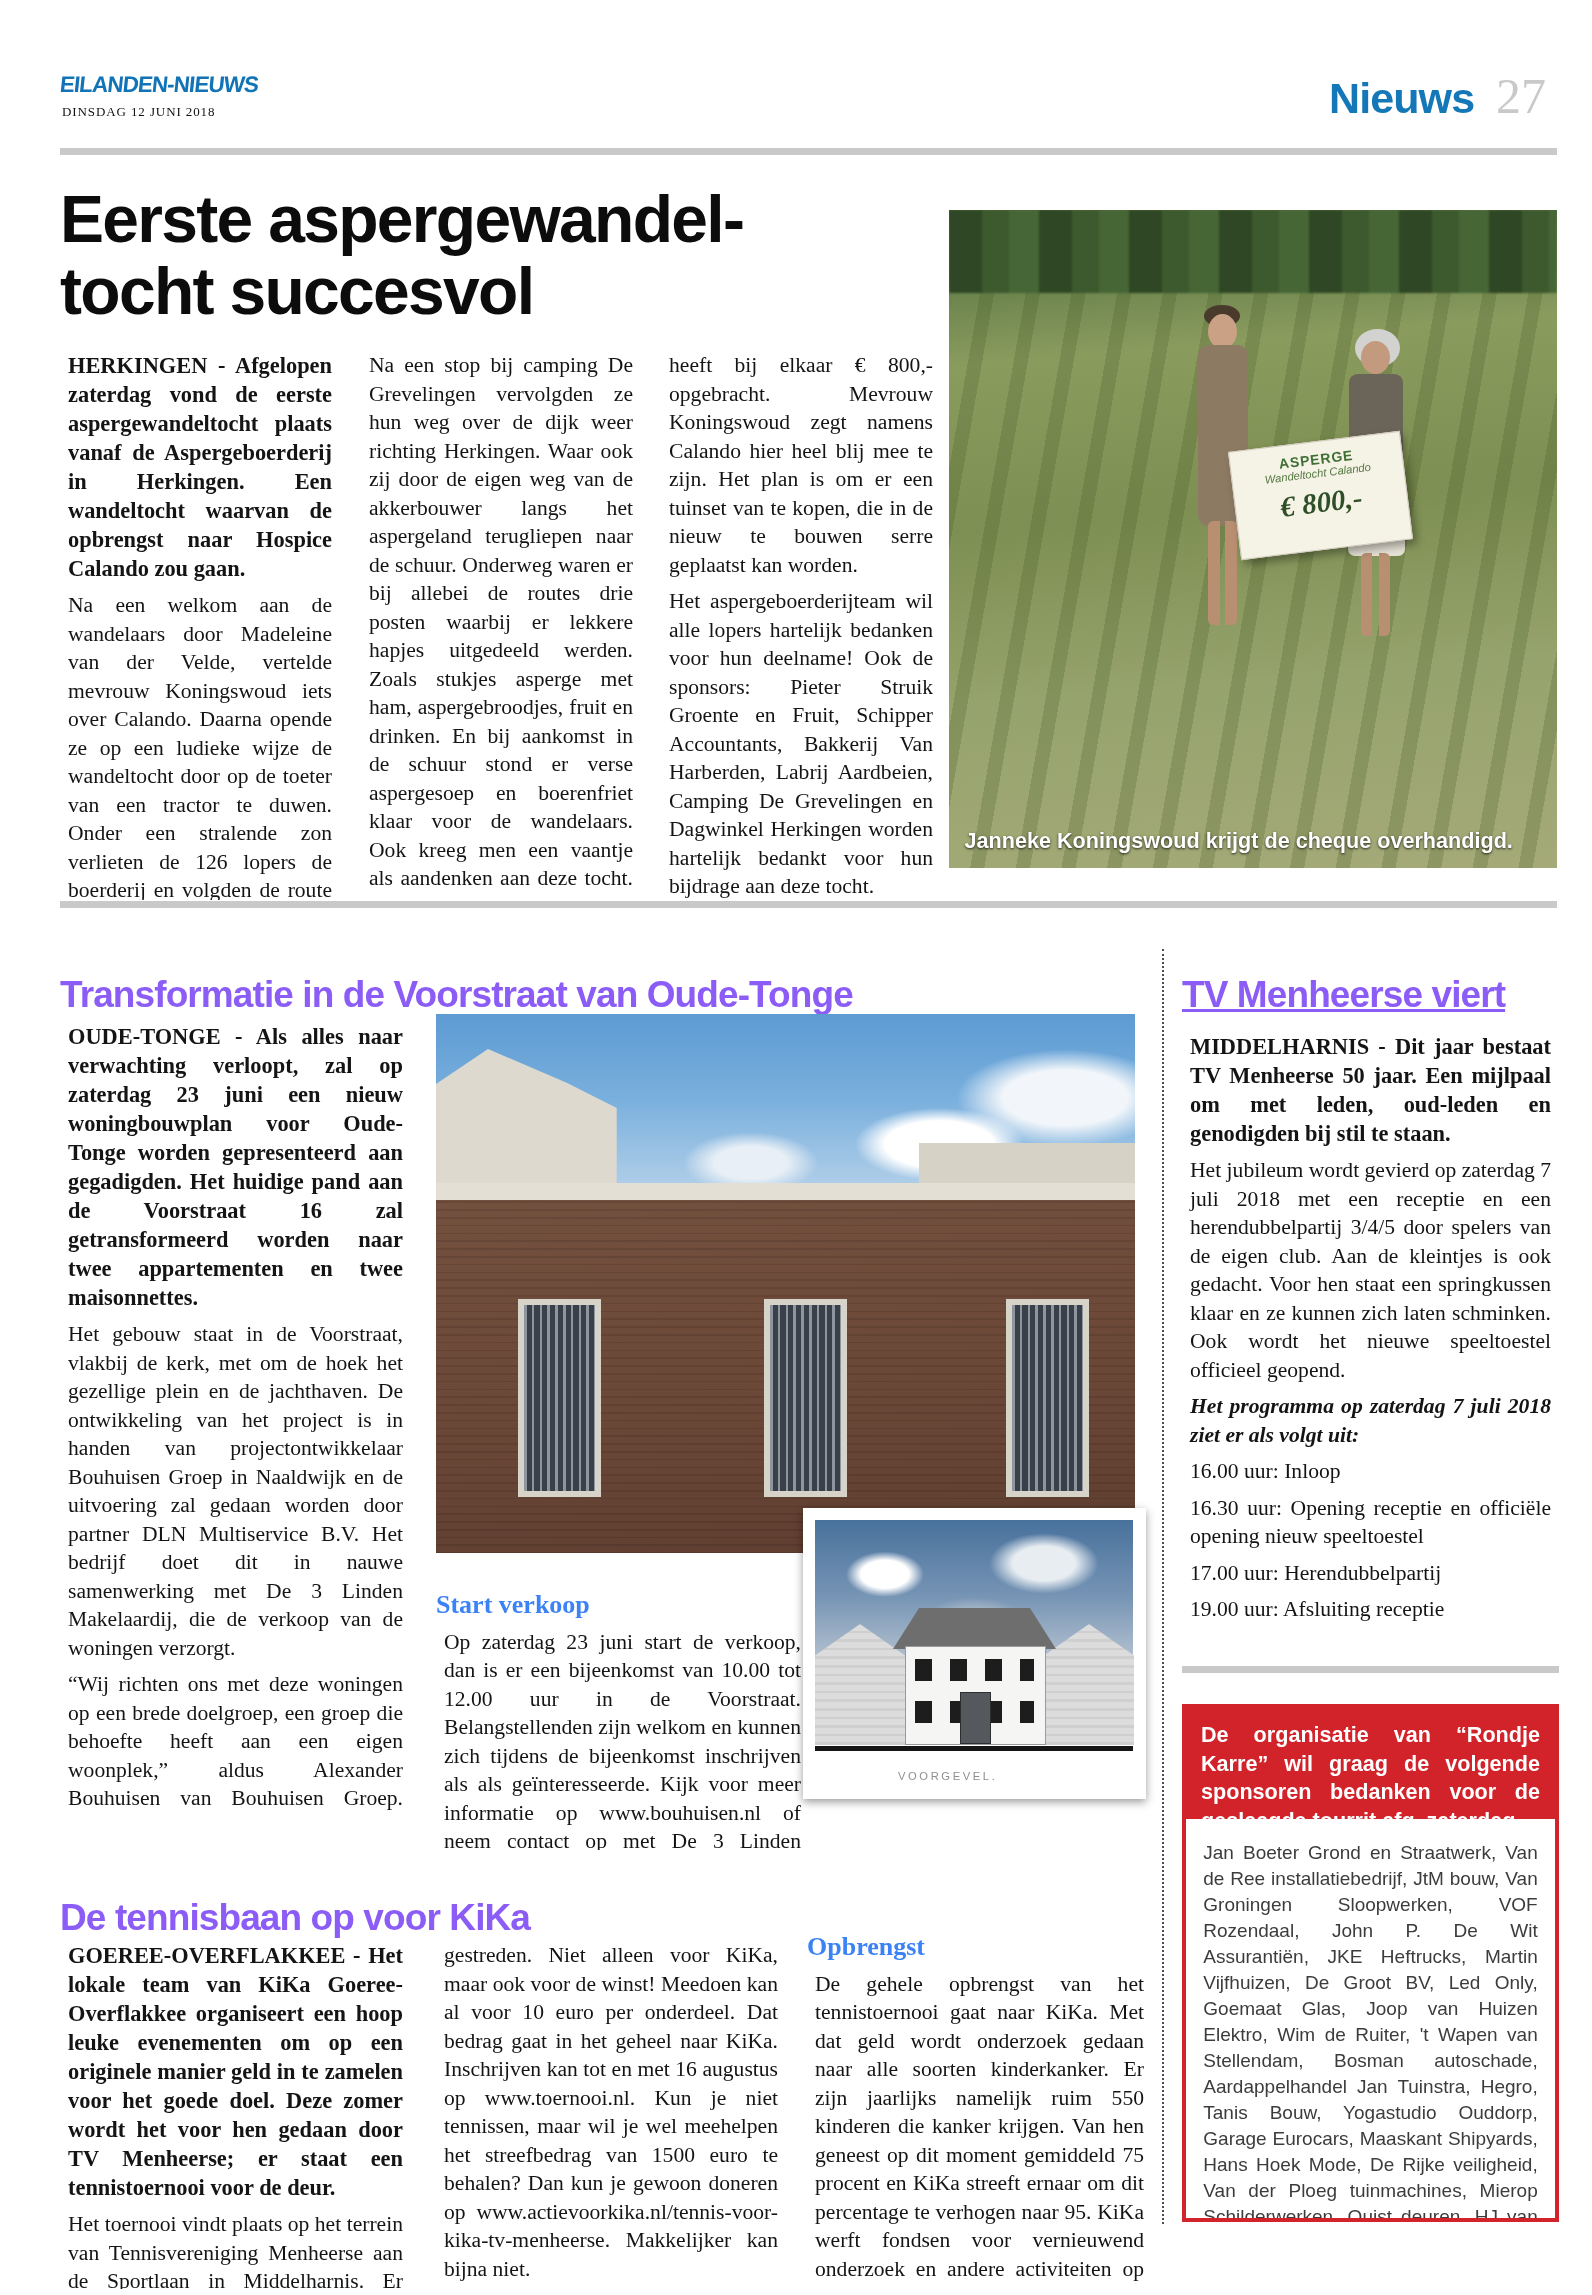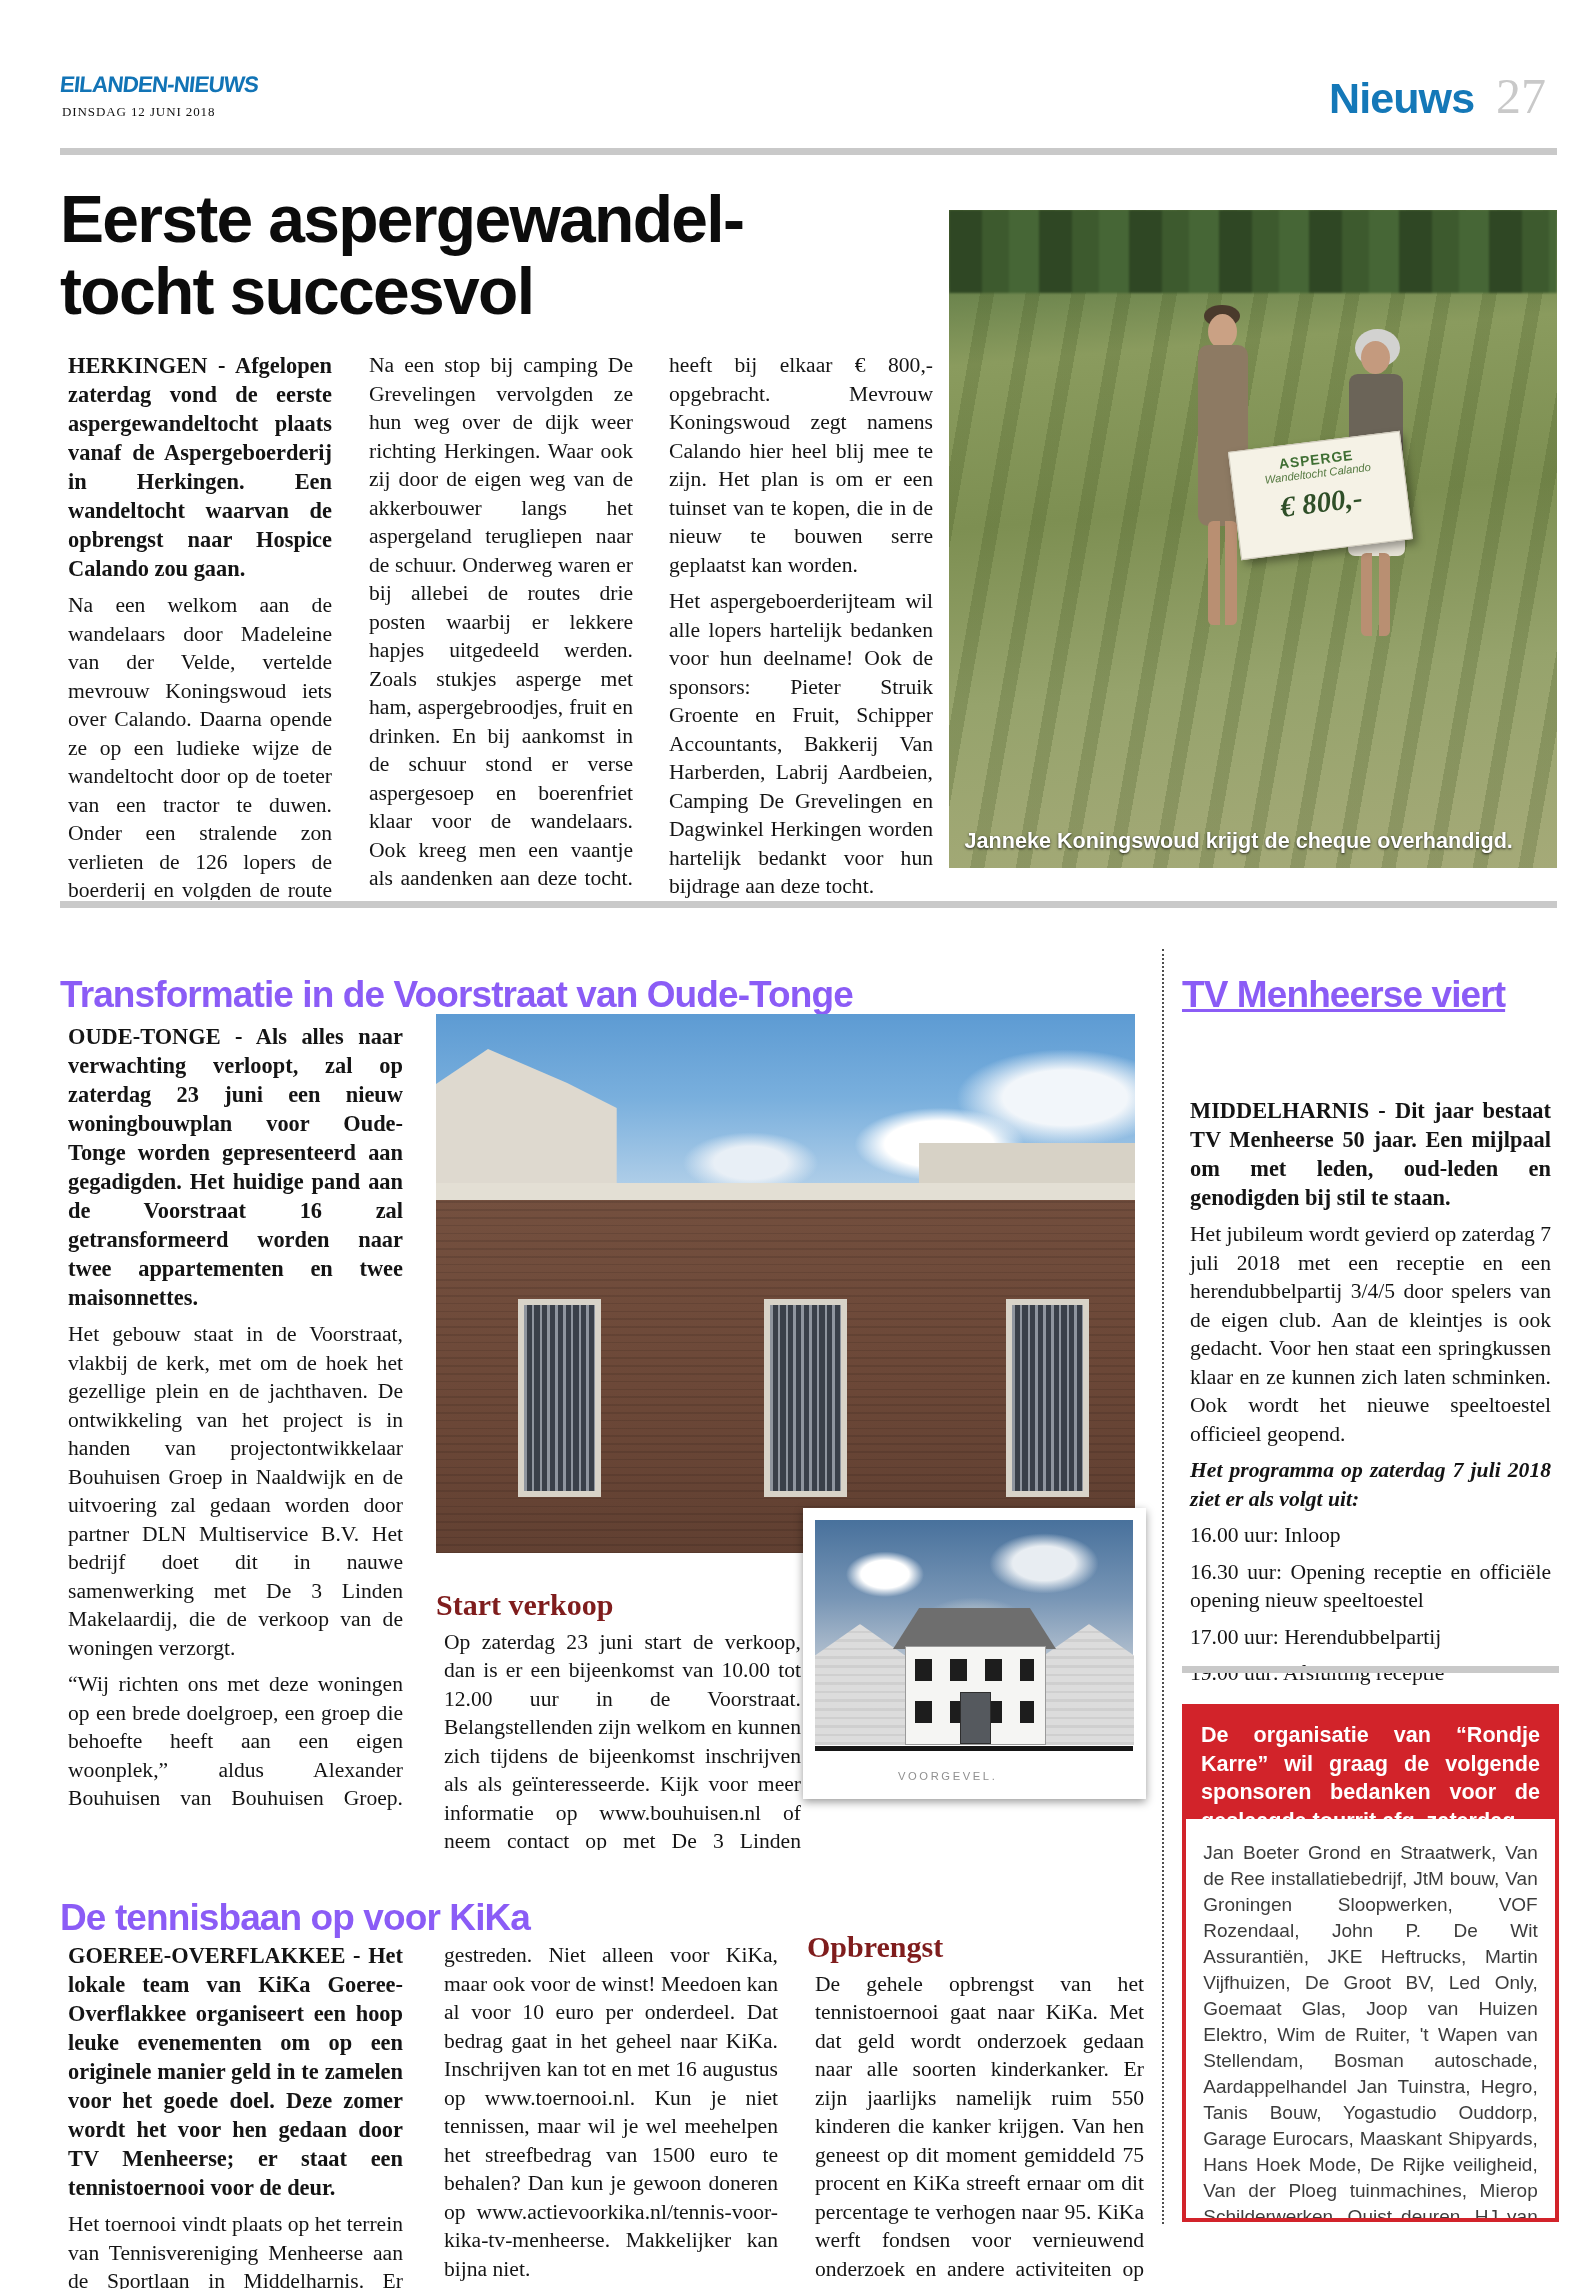--- a/index.html
+++ b/index.html
@@ -20,21 +20,21 @@
   
   .headline-xl{font-family:"Liberation Sans",sans-serif;font-weight:700;font-size:66px;
         line-height:72px;letter-spacing:-1.7px;color:#0c0c0c;}
   .headline-m{font-family:"Liberation Sans",sans-serif;font-weight:700;font-size:37px;
         line-height:42px;letter-spacing:-0.9px;color:#8b5cf6;margin-top:28px;}
 
   
   .bodycol{font-size:21.6px;line-height:28.5px;text-align:justify;}
   .bodycol p{margin:8px;}
   .intro{font-weight:700;font-size:22.4px;line-height:29px;margin:0 0 22.4px 0;}
-  .subhead-blue{color:#7f1d1d;font-weight:700;font-size:30px;line-height:28.5px;}
+  .subhead-blue{color:#3b82f6;font-weight:700;font-size:26px;line-height:28.5px;}
   .prog-head{font-weight:700;font-style:italic;margin-top:22.4px;}
   .after-sched{margin-top:22.4px;}
 
   
   .photo-asperge{left:949px;top:210px;width:608px;height:658px;overflow:hidden;
      background:
        repeating-linear-gradient(100deg, rgba(62,82,30,.22) 0 14px, rgba(0,0,0,0) 14px 45px),
        linear-gradient(175deg,#55703a 0%,#66804a 10%,#8a9b5e 22%,#7d8f52 45%,#96a36c 70%,#a5aa78 100%);}
   .trees{left:0;top:0;width:608px;height:83px;
      background:repeating-linear-gradient(90deg,#2f4724 0 33px,#3d5a2e 33px 60px,#466636 60px 90px);
@@ -206,21 +206,21 @@
   <div class="abs bodycol" style="left:436px;top:1591px;width:373px;height:259px;overflow:hidden;">
     <div class="subhead-blue">Start verkoop</div>
     <p>Op zaterdag 23 juni start de verkoop, dan is er een bijeenkomst van 10.00 tot 12.00 uur in de Voorstraat. Belangstellenden zijn welkom en kunnen zich tijdens de bijeenkomst inschrijven als als geïnteresseerde. Kijk voor meer informatie op www.bouhuisen.nl of neem contact op met De 3 Linden Makelaardij via www.d3l.nl, of bel 0187-600425.</p>
   </div>
 
   <div class="abs dotted-v"></div>
 
   <div class="abs headline-m" style="left:1182px;top:946px;width:377px;text-decoration:underline;">
     <div>TV Menheerse viert</div>
   </div>
-  <div class="abs bodycol" style="left:1182px;top:1088px;width:377px;height:604px;overflow:hidden;">
+  <div class="abs bodycol" style="left:1182px;top:1024px;width:377px;height:604px;overflow:hidden;">
     <p class="intro">MIDDELHARNIS - Dit jaar bestaat TV Menheerse 50 jaar. Een mijlpaal om met leden, oud-leden en genodigden bij stil te staan.</p>
     <p>Het jubileum wordt gevierd op zaterdag 7 juli 2018 met een receptie en een herendubbelpartij 3/4/5 door spelers van de eigen club. Aan de kleintjes is ook gedacht. Voor hen staat een springkussen klaar en ze kunnen zich laten schminken. Ook wordt het nieuwe speeltoestel officieel geopend.</p>
     <p class="prog-head">Het programma op zaterdag 7 juli 2018 ziet er als volgt uit:</p>
     <p>16.00 uur: Inloop</p>
     <p>16.30 uur: Opening receptie en officiële opening nieuw speeltoestel</p>
     <p>17.00 uur: Herendubbelpartij</p>
     <p>19.00 uur: Afsluiting receptie</p>
     <p class="after-sched">Bent u lid of oud-lid van TV Menheerse? Dan bent u hierbij van harte uitgenodigd om deze mijlpaal, onder het genot van een hapje en een drankje, mee te vieren. Mocht u nog oud-leden kennen, zeg het voort! Iedereen is welkom op zaterdag 7 juli bij TV Menheerse.</p>
   </div>
 

